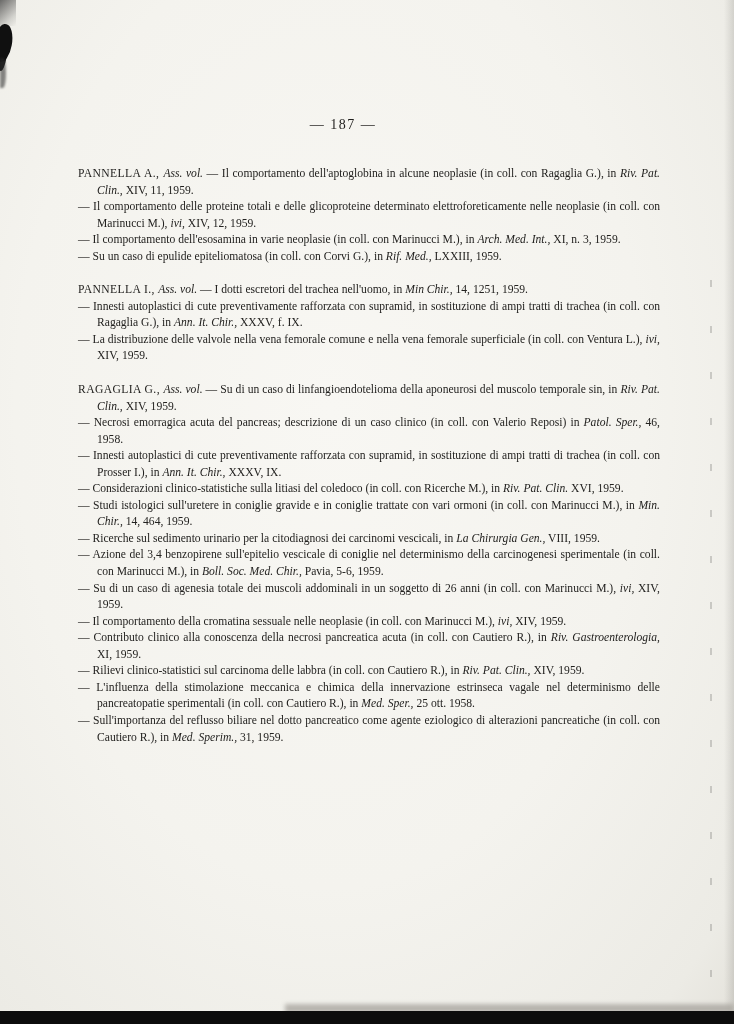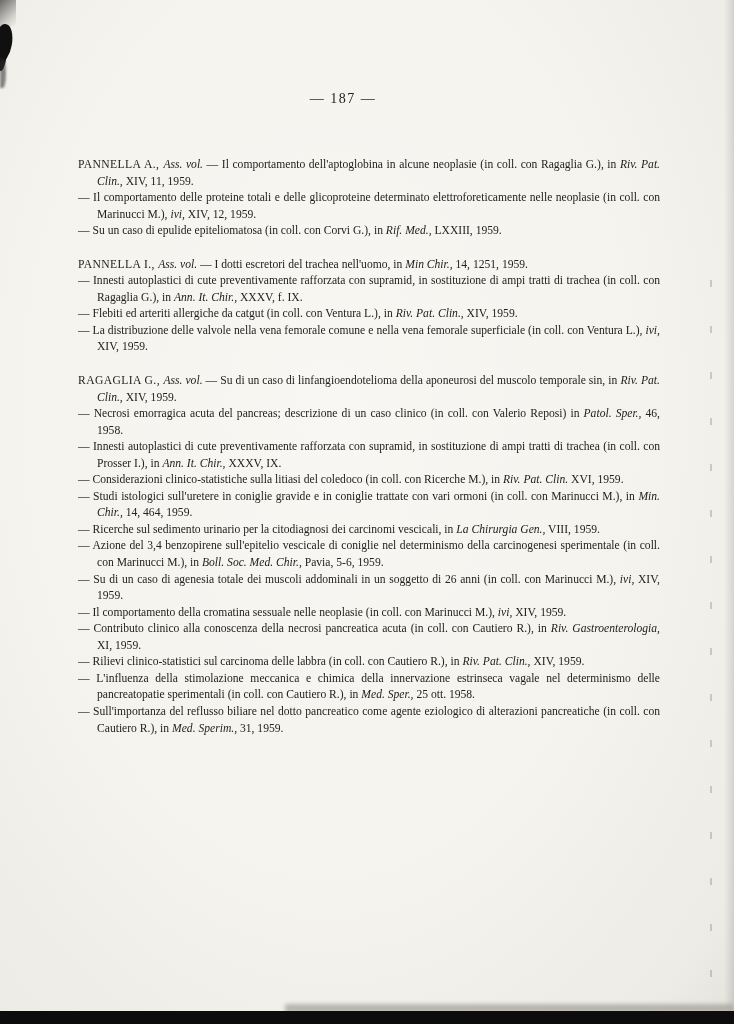--- a/index.html
+++ b/index.html
@@ -71,33 +71,33 @@
   }
   .artifact-right-shadow {
     position: absolute;
     right: 0; top: 0; bottom: 0;
     width: 10px;
     background: linear-gradient(90deg, transparent, rgba(90,88,84,0.18));
   }
   
   .page-number {
     position: absolute;
-    top: 91px;
+    top: 117px;
     left: 0;
     width: 686px;
     text-align: center;
     font-size: 14px;
     letter-spacing: 1.5px;
     color: #1f1e1c;
   }
   
   .content {
     position: absolute;
     left: 78px;
-    top: 157px;
+    top: 166px;
     width: 582px;
     font-size: 11.6px;
     line-height: 16.55px;
     text-align: justify;
     color: #232220;
   }
   .bib-section {
     margin: 0 0 17px 0;
   }
   .entry {
@@ -122,26 +122,26 @@
   <div class="artifact-left-smudge"></div>
   <div class="artifact-right-marks"></div>
   <div class="artifact-right-shadow"></div>
 
   <div class="page-number">— 187 —</div>
 
   <div class="content" id="bibliography">
       <div class="bib-section">
         <p class="entry"><span class="author">PANNELLA A., </span><span class="it">Ass. vol.</span><span> — Il comportamento dell'aptoglobina in alcune neoplasie (in coll. con Ragaglia G.), in </span><span class="it">Riv. Pat. Clin.,</span><span> XIV, 11, 1959.</span></p>
         <p class="entry"><span>— Il comportamento delle proteine totali e delle glicoproteine determinato elettroforeticamente nelle neoplasie (in coll. con Marinucci M.), </span><span class="it">ivi,</span><span> XIV, 12, 1959.</span></p>
+        <p class="entry"><span>— Il comportamento dell'esosamina in varie neoplasie (in coll. con Marinucci M.), in </span><span class="it">Arch. Med. Int.,</span><span> XI, n. 3, 1959.</span></p>
         <p class="entry"><span>— Su un caso di epulide epiteliomatosa (in coll. con Corvi G.), in </span><span class="it">Rif. Med.,</span><span> LXXIII, 1959.</span></p>
       </div>
       <div class="bib-section">
         <p class="entry"><span class="author">PANNELLA I., </span><span class="it">Ass. vol.</span><span> — I dotti escretori del trachea nell'uomo, in </span><span class="it">Min Chir.,</span><span> 14, 1251, 1959.</span></p>
         <p class="entry"><span>— Innesti autoplastici di cute preventivamente rafforzata con supramid, in sostituzione di ampi tratti di trachea (in coll. con Ragaglia G.), in </span><span class="it">Ann. It. Chir.,</span><span> XXXV, f. IX.</span></p>
-        <p class="entry"><span>— Flebiti ed arteriti allergiche da catgut (in coll. con Ventura L.), in </span><span class="it">Riv. Pat. Clin.,</span><span> XIV, 1959.</span></p>
         <p class="entry"><span>— La distribuzione delle valvole nella vena femorale comune e nella vena femorale superficiale (in coll. con Ventura L.), </span><span class="it">ivi,</span><span> XIV, 1959.</span></p>
       </div>
       <div class="bib-section">
         <p class="entry"><span class="author">RAGAGLIA G., </span><span class="it">Ass. vol.</span><span> — Su di un caso di linfangioendotelioma della aponeurosi del muscolo temporale sin, in </span><span class="it">Riv. Pat. Clin.,</span><span> XIV, 1959.</span></p>
         <p class="entry"><span>— Necrosi emorragica acuta del pancreas; descrizione di un caso clinico (in coll. con Valerio Reposi) in </span><span class="it">Patol. Sper.,</span><span> 46, 1958.</span></p>
         <p class="entry"><span>— Innesti autoplastici di cute preventivamente rafforzata con supramid, in sostituzione di ampi tratti di trachea (in coll. con Prosser I.), in </span><span class="it">Ann. It. Chir.,</span><span> XXXV, IX.</span></p>
         <p class="entry"><span>— Considerazioni clinico-statistiche sulla litiasi del coledoco (in coll. con Ricerche M.), in </span><span class="it">Riv. Pat. Clin.</span><span> XVI, 1959.</span></p>
         <p class="entry"><span>— Studi istologici sull'uretere in coniglie gravide e in coniglie trattate con vari ormoni (in coll. con Marinucci M.), in </span><span class="it">Min. Chir.,</span><span> 14, 464, 1959.</span></p>
         <p class="entry"><span>— Ricerche sul sedimento urinario per la citodiagnosi dei carcinomi vescicali, in </span><span class="it">La Chirurgia Gen.,</span><span> VIII, 1959.</span></p>
         <p class="entry"><span>— Azione del 3,4 benzopirene sull'epitelio vescicale di coniglie nel determinismo della carcinogenesi sperimentale (in coll. con Marinucci M.), in </span><span class="it">Boll. Soc. Med. Chir.,</span><span> Pavia, 5-6, 1959.</span></p>

